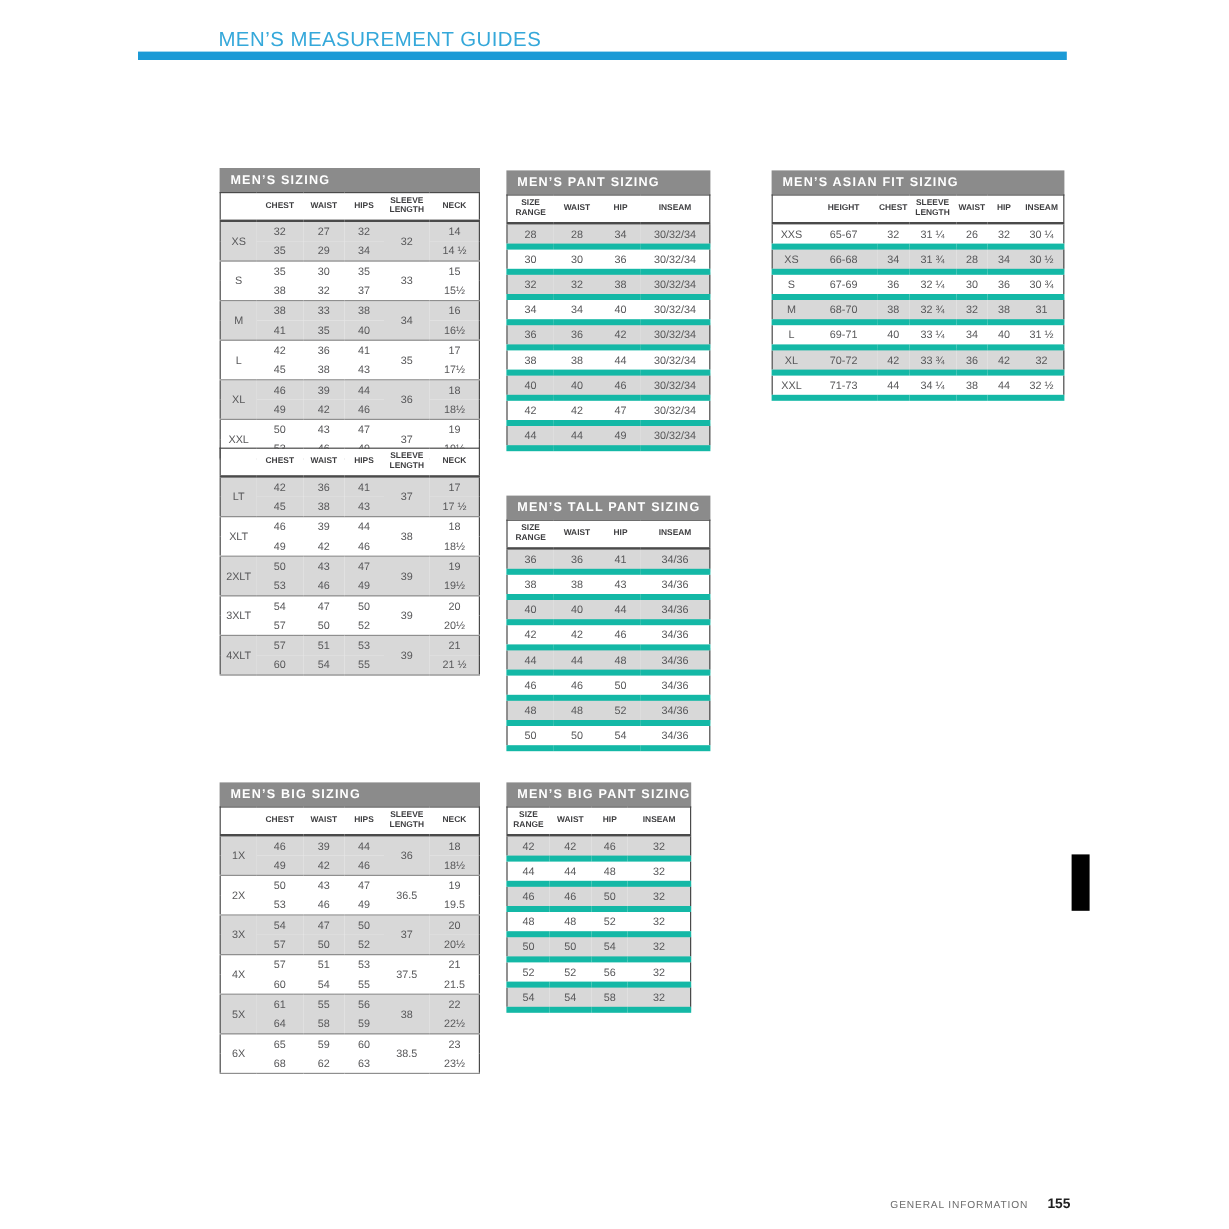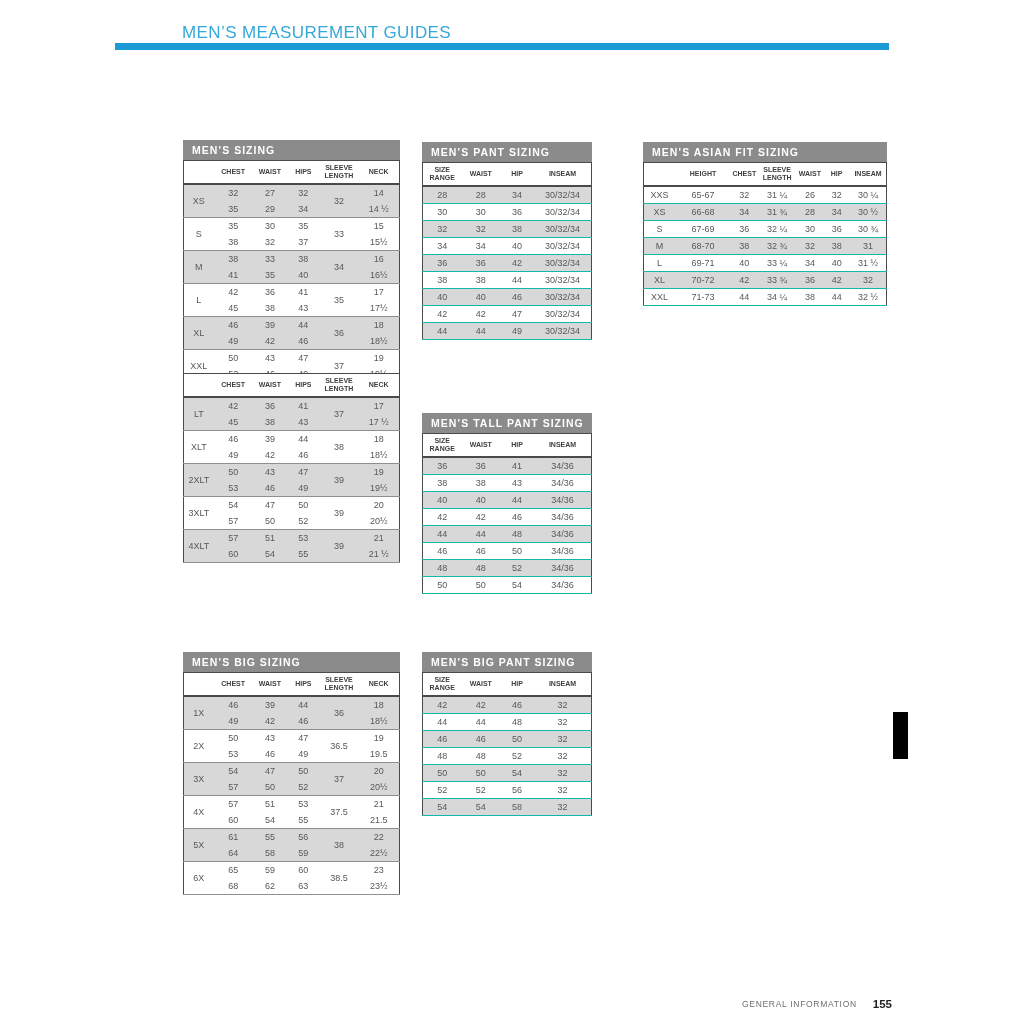--- a/index.html
+++ b/index.html
@@ -29,30 +29,30 @@
     font-size:7px; font-weight:bold; color:#3E3E40;
     padding:3px 1px; line-height:1.15; text-align:center;
     border-bottom:2px solid #4A4A4A; background:#ffffff;
   }
   .tbl td {
     font-size:9px; color:#58585A; text-align:center;
     height:16px; padding:0 1px; line-height:1;
   }
   .tbl tbody.group { border-bottom:1px solid #8F8F8F; }
   .tbl tbody.group.shaded td { background:#D8D8D8; }
-  .tbl tr.simple { border-bottom:1px solid #14b8a6; }
+  .tbl tr.simple { border-bottom:5px solid #14b8a6; }
   .tbl tr.simple.shaded td { background:#D8D8D8; }
   
   #t-mens-sizing            { left:183px; top:100px; width:217px; }
   #t-mens-pant-sizing       { left:422px; top:102px; width:170px; }
   #t-mens-asian-fit-sizing  { left:615px; top:102px; width:244px;padding-left:28px; }
   #t-mens-tall-sizing       { left:183px; top:373px; width:217px; }
   #t-mens-tall-pant-sizing  { left:422px; top:373px; width:170px;border-radius:12px; }
   #t-mens-big-sizing        { left:183px; top:612px; width:217px; }
-  #t-mens-big-pant-sizing   { left:422px; top:612px; width:170px; }
+  #t-mens-big-pant-sizing   { left:422px; top:612px; width:154px; }
   .black-tab { position:absolute; left:893px; top:712px; width:15px; height:47px; background:#000000; }
   .footer {
     position:absolute; top:998px; right:132px;
     display:flex; align-items:center; gap:16px;
   }
   .footer-section { font-size:8.5px; color:#6E6E6E; letter-spacing:0.7px; }
   .footer-page { font-size:11.5px; font-weight:bold; color:#1F1F1F; }
 </style>
 </head>
 <body>

